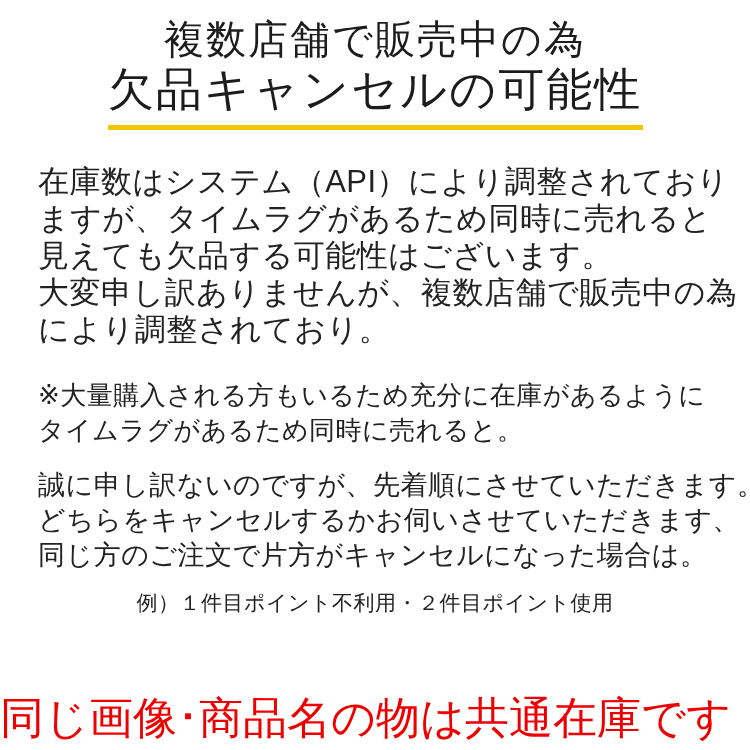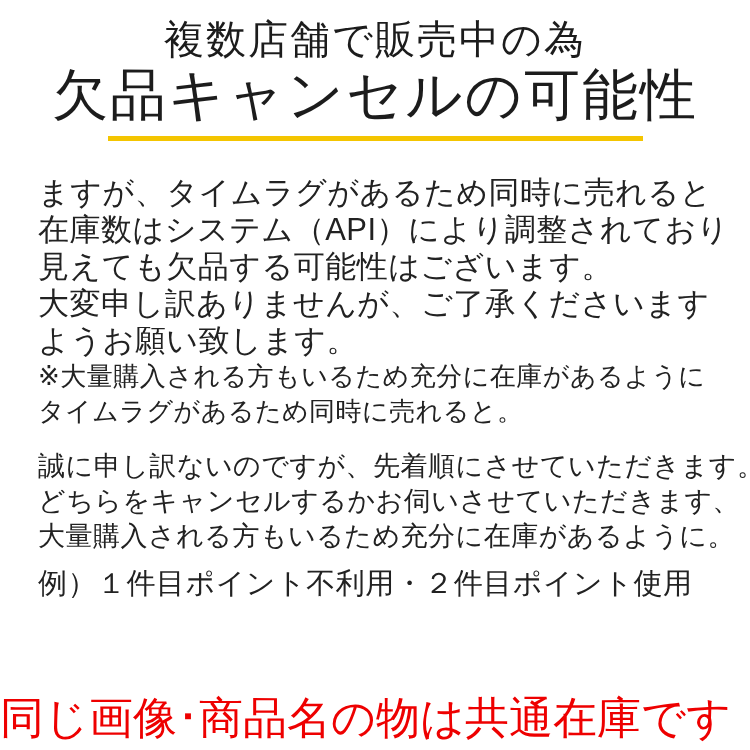--- a/index.html
+++ b/index.html
@@ -21,21 +21,21 @@
     text-align: center;
     padding-top: 16px;
   }
   .title-line1 {
     font-size: 40px;
     line-height: 1.15;
     letter-spacing: 2px;
     color: #1c1c1c;
   }
   .title-line2 {
-    font-size: 56px;
+    font-size: 46px;
     line-height: 1.12;
     letter-spacing: 2px;
     margin-top: 2px;
     color: #1c1c1c;
   }
   .title-underline {
     width: 535px;
     height: 5px;
     margin: 9px auto 0;
     background: var(--underline-yellow, #f4c500);
@@ -44,36 +44,37 @@
     padding: 0 38px;
     text-align: left;
   }
   .p-main {
     margin-top: 33px;
     font-size: 31px;
     line-height: 37px;
     letter-spacing: 0.5px;
   }
   .p-note {
-    margin-top: 0;
+    margin-top: 30px;
     font-size: 26px;
     line-height: 35px;
     letter-spacing: 0.5px;
   }
   .p-first {
     margin-top: 20px;
     font-size: 27px;
     line-height: 35px;
     letter-spacing: 0.5px;
   }
   .p-example {
     margin-top: 12px;
-    font-size: 29px;
+    font-size: 21px;
     line-height: 35px;
     letter-spacing: 0.5px;
+    text-align: center;
   }
   .footer {
     position: absolute;
     left: 0;
     right: 0;
     bottom: 8px;
     text-align: left;
     font-size: 44px;
     line-height: 1.1;
     color: var(--footer-red, #ee0000);
@@ -87,36 +88,36 @@
 
   <div class="header">
     <div class="title-line1">複数店舗で販売中の為</div>
     <div class="title-line2">欠品キャンセルの可能性</div>
     <div class="title-underline"></div>
   </div>
 
   <div class="content">
 
     <div class="p-main">
+      <div class="line">在庫数はシステム（API）により調整されており</div>
       <div class="line">ますが、タイムラグがあるため同時に売れると</div>
-      <div class="line">在庫数はシステム（API）により調整されており</div>
       <div class="line">見えても欠品する可能性はございます。</div>
-      <div class="line">大変申し訳ありませんが、ご了承くださいます</div>
-      <div class="line">ようお願い致します。</div>
+      <div class="line">大変申し訳ありませんが、複数店舗で販売中の為</div>
+      <div class="line">により調整されており。</div>
     </div>
 
     <div class="p-note">
       <div class="line">※大量購入される方もいるため充分に在庫があるように</div>
       <div class="line">タイムラグがあるため同時に売れると。</div>
     </div>
 
     <div class="p-first">
       <div class="line">誠に申し訳ないのですが、先着順にさせていただきます。</div>
       <div class="line">どちらをキャンセルするかお伺いさせていただきます、</div>
-      <div class="line">大量購入される方もいるため充分に在庫があるように。</div>
+      <div class="line">同じ方のご注文で片方がキャンセルになった場合は。</div>
     </div>
 
     <div class="p-example">
       <div class="line">例）１件目ポイント不利用・２件目ポイント使用</div>
     </div>
 
   </div>
 
   <div class="footer">同じ画像･商品名の物は共通在庫です</div>
 

